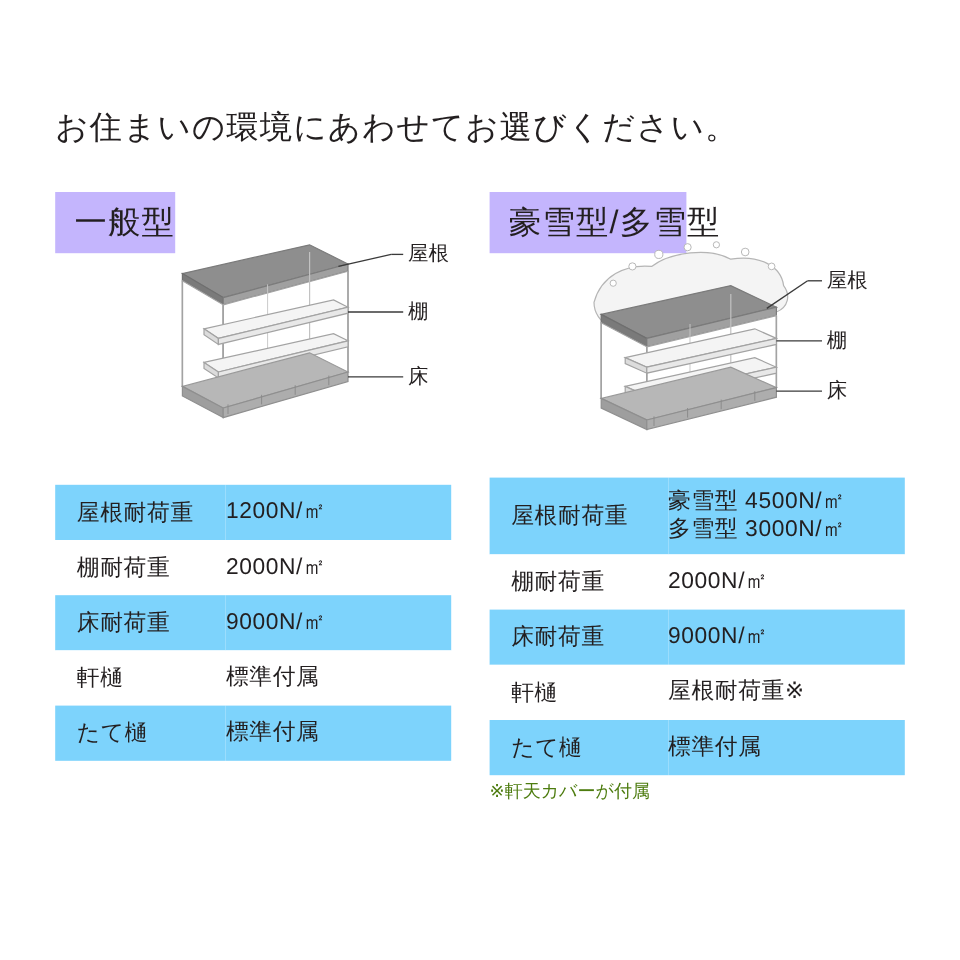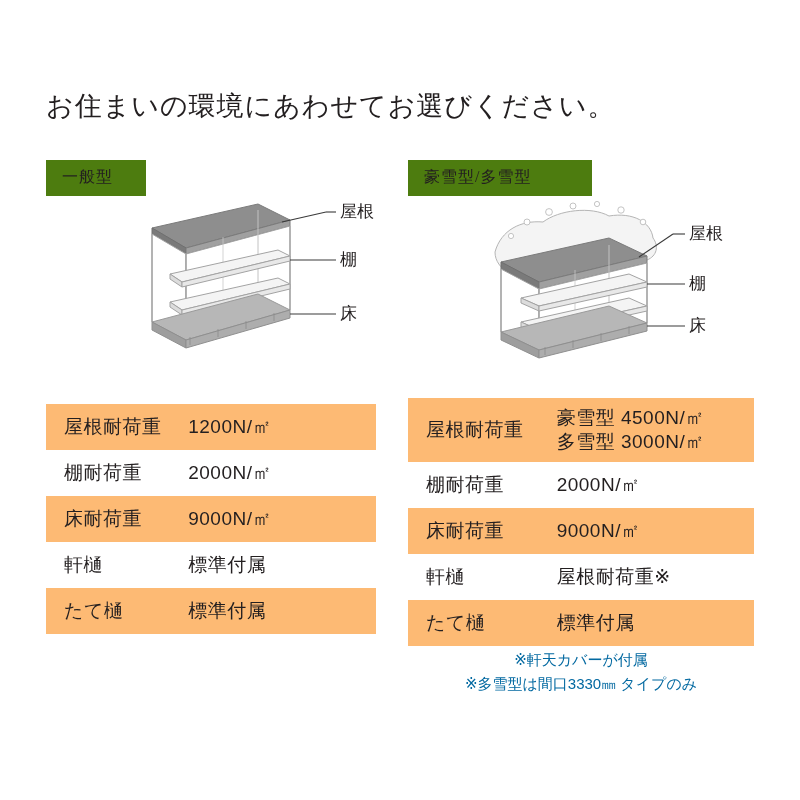--- a/index.html
+++ b/index.html
@@ -27,30 +27,30 @@
     top: 88px;
     font-size: 27px;
     letter-spacing: 1px;
     color: #231f20;
     white-space: nowrap;
   }
 
   
   .col-title {
     position: absolute;
-    background: #4d7c0f;
-    color: #231f20;
-    font-size: 16px;
+    background: #c4b5fd;
+    color: #231f20;
+    font-size: 27px;
     letter-spacing: 1px;
     padding: 7px 12px 8px 16px;
     box-sizing: border-box;
     white-space: nowrap;
   }
   #title-general { left: 46px; top: 160px; width: 100px; }
-  #title-snow    { left: 408px; top: 160px; width: 184px; font-family: Liberation Serif, serif; }
+  #title-snow    { left: 408px; top: 160px; width: 164px; }
 
   
   .illus {
     position: absolute;
     text-align: right;
   }
   #illus-general { left: 130px; top: 190px; width: 260px; height: 190px; }
   #illus-snow    { left: 487px; top: 190px; width: 260px; height: 200px; }
 
   .callout-label {
@@ -81,33 +81,33 @@
     width: 40%;
     padding-left: 18px;
     text-align: left;
     white-space: nowrap;
   }
   .spec-table .val {
     width: 60%;
     white-space: pre-line;
     line-height: 1.25;
   }
-  .spec-table tr.shade td { background: #fdba74; }
+  .spec-table tr.shade td { background: #7dd3fc; }
   .spec-table tr.plain td { background: #ffffff; }
   .spec-table tr.tall td { height: 64px; }
 
   .footnotes {
     position: absolute;
     left: 408px;
     top: 648px;
     width: 346px;
-    text-align: center;
+    text-align: left;
     font-size: 15px;
     line-height: 1.6;
-    color: #0369a1;
+    color: #4d7c0f;
   }
   .footnotes div { white-space: nowrap; }
 
   svg { display: block; overflow: visible; }
 </style>
 </head>
 <body>
 
 <div class="page">
 
@@ -256,16 +256,15 @@
       </tr>
       <tr class="shade">
         <td class="lbl">たて樋</td>
         <td class="val">標準付属</td>
       </tr>
     </tbody>
   </table>
 
   <div class="footnotes">
     <div>※軒天カバーが付属</div>
-    <div>※多雪型は間口3330㎜ タイプのみ</div>
   </div>
 
 </div>
 
 </body></html>

